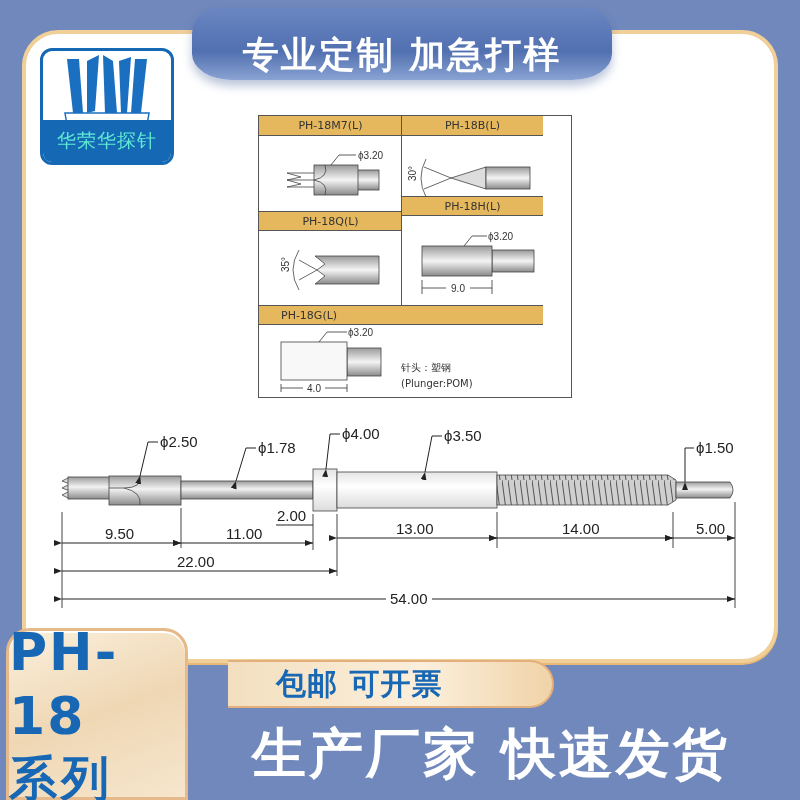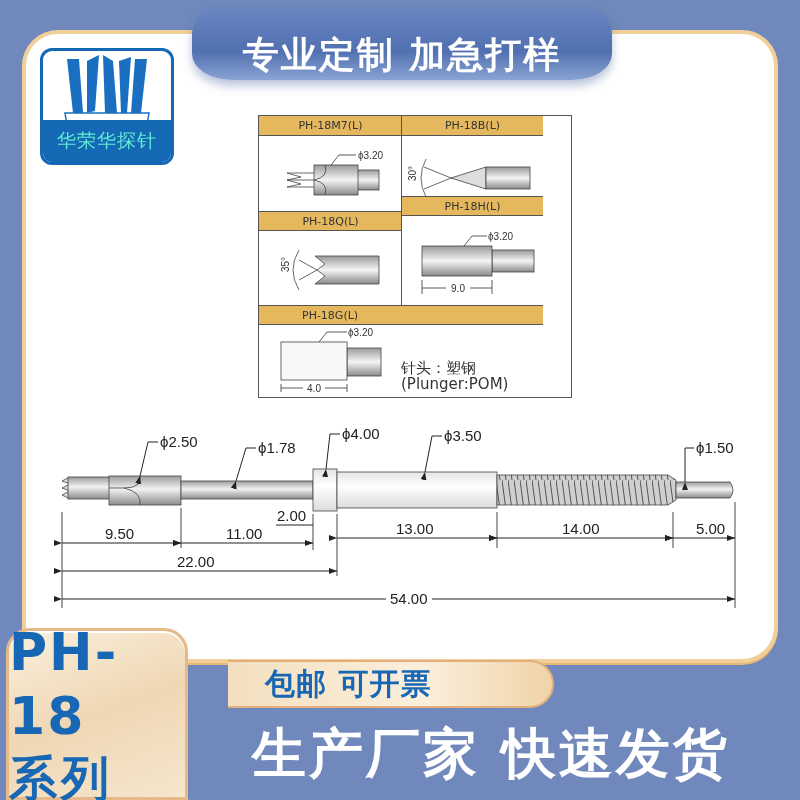--- a/index.html
+++ b/index.html
@@ -7,26 +7,26 @@
   .card{position:absolute;left:22px;top:30px;width:756px;height:633px;background:#fff;border:4px solid #f0cf98;border-radius:36px;box-shadow:0 2px 0 #e8b976}
   .banner-top{position:absolute;left:192px;top:8px;width:420px;height:72px;background:linear-gradient(180deg,#6a86c2 0%,#5170b0 60%,#8aa3d3 100%);border-radius:26px 26px 40px 40px/26px 26px 26px 26px;display:flex;align-items:flex-end;justify-content:center;box-shadow:0 6px 10px rgba(60,90,150,.35)}
   .banner-top span{color:#fff;font-weight:bold;font-size:36px;letter-spacing:2px;font-family:"DejaVu Sans",sans-serif}
   .logo{position:absolute;left:40px;top:48px;width:134px;height:117px;border:3px solid #1568b4;border-radius:12px;background:#fff;overflow:hidden}
   .logo svg{position:absolute;left:0;top:0}
   .logo .logo-bar{position:absolute;left:0;bottom:0;width:100%;height:42px;background:#1568b4;color:#5eead4;font-size:19px;display:flex;align-items:center;justify-content:center;letter-spacing:1px}
   .tbl{position:absolute;left:258px;top:115px;width:314px;height:283px;border:1.5px solid #555;background:#fff}
   .tbl .hdr{position:absolute;height:20px;background:#e5b85e;border-bottom:1px solid #555;border-top:1px solid #555;font-size:11px;color:#333;display:flex;align-items:center;justify-content:center}
   .tbl .vline{position:absolute;width:1px;background:#555}
   .tbl .cell{position:absolute}
-  .tbl .note{position:absolute;font-size:15px;color:#333;line-height:16px}
+  .tbl .note{position:absolute;font-size:10px;color:#333;line-height:16px}
   .drawing{position:absolute;left:40px;top:420px;width:720px;height:200px}
   .pill-series{position:absolute;left:6px;top:628px;width:182px;height:172px;background:linear-gradient(160deg,#fbf0dd 0%,#efd7b4 50%,#f6e6cd 100%);border:3px solid #e6b98a;border-radius:24px 24px 0 0;display:flex;flex-direction:column;align-items:flex-start;justify-content:center;box-shadow:inset 0 2px 0 #fff}
   .pill-series .model{color:#1767b4;font-weight:bold;font-size:52px;letter-spacing:2px;line-height:64px}
   .pill-series .series{color:#1767b4;font-weight:bold;font-size:48px;line-height:60px;letter-spacing:4px}
-  .pill-ship{position:absolute;left:228px;top:660px;width:326px;height:48px;background:linear-gradient(90deg,#f3dfbf,#fbefdc 60%,#f0d3a8);border:2px solid #e3b07d;border-left:none;border-radius:0 26px 26px 0;display:flex;align-items:center;padding-left:37px}
+  .pill-ship{position:absolute;left:228px;top:660px;width:326px;height:48px;background:linear-gradient(90deg,#f3dfbf,#fbefdc 60%,#f0d3a8);border:2px solid #e3b07d;border-left:none;border-radius:0 26px 26px 0;display:flex;align-items:center;padding-left:48px}
   .pill-ship span{color:#1767b4;font-weight:bold;font-size:30px;letter-spacing:1px}
   .bottom-text{position:absolute;left:252px;top:718px;color:#fff;font-weight:bold;font-size:54px;letter-spacing:3px;white-space:nowrap}
 </style>
 </head>
 <body>
 
 <div class="card"></div>
 
 <div class="banner-top">
   <span>专业定制 加急打样</span>
@@ -45,21 +45,21 @@
     <rect x="40" y="90" width="48" height="6" fill="#fff" stroke="#1a6fc0" stroke-width="1"></rect>
   </svg>
   <div class="logo-bar">华荣华探针</div>
 </div>
 
 <div class="tbl">
   <div class="hdr" style="left:0;top:0;width:143px;border-top:none">PH-18M7(L)</div>
   <div class="hdr" style="left:143px;top:0;width:141px;border-top:none">PH-18B(L)</div>
   <div class="hdr" style="left:0;top:95px;width:143px">PH-18Q(L)</div>
   <div class="hdr" style="left:143px;top:80px;width:141px">PH-18H(L)</div>
-  <div class="hdr" style="left:0;top:189px;width:284px;justify-content:flex-start;padding-left:43px">PH-18G(L)</div>
+  <div class="hdr" style="left:0;top:189px;width:284px;justify-content:flex-start;padding-left:22px">PH-18G(L)</div>
   <div class="vline" style="left:142px;top:0;height:190px"></div>
 
   <svg class="cell" style="left:0;top:21px" width="142" height="74">
     <defs>
         <linearGradient id="g1" x1="0" y1="0" x2="0" y2="1">
           <stop offset="0" stop-color="#9a9a9a"></stop>
           <stop offset=".5" stop-color="#f4f4f4"></stop>
           <stop offset="1" stop-color="#8a8a8a"></stop>
         </linearGradient>
       </defs>

